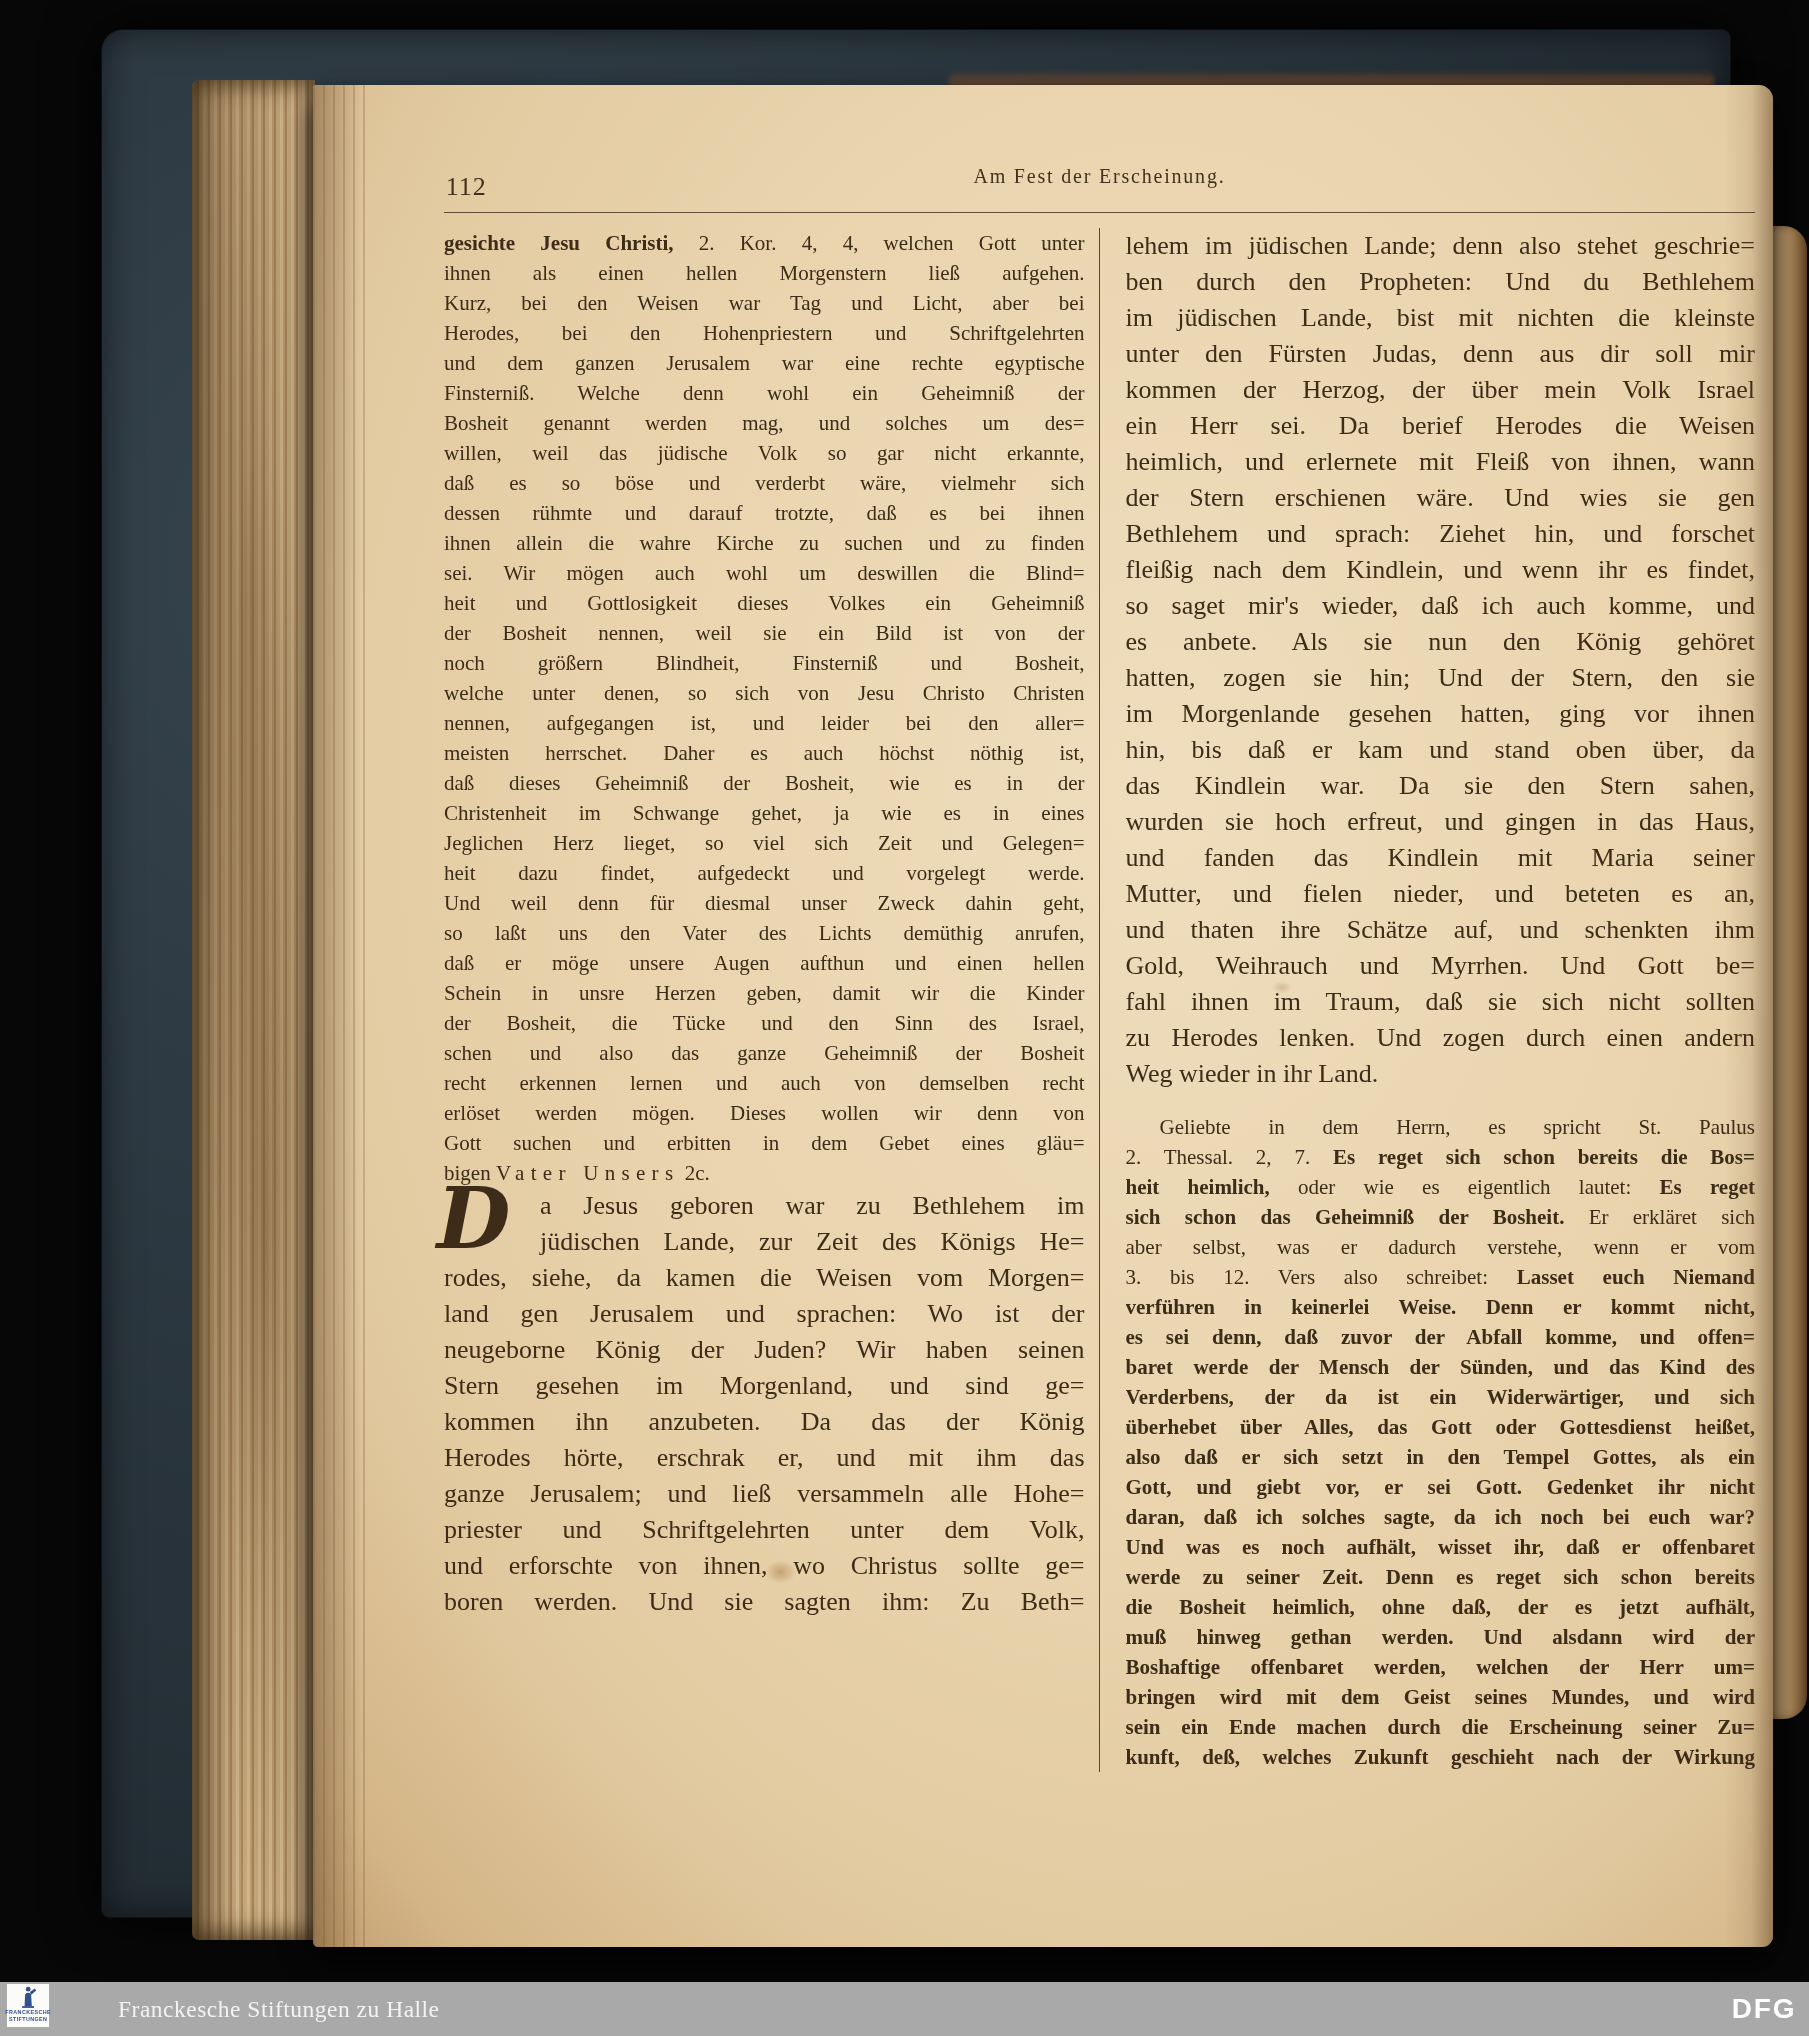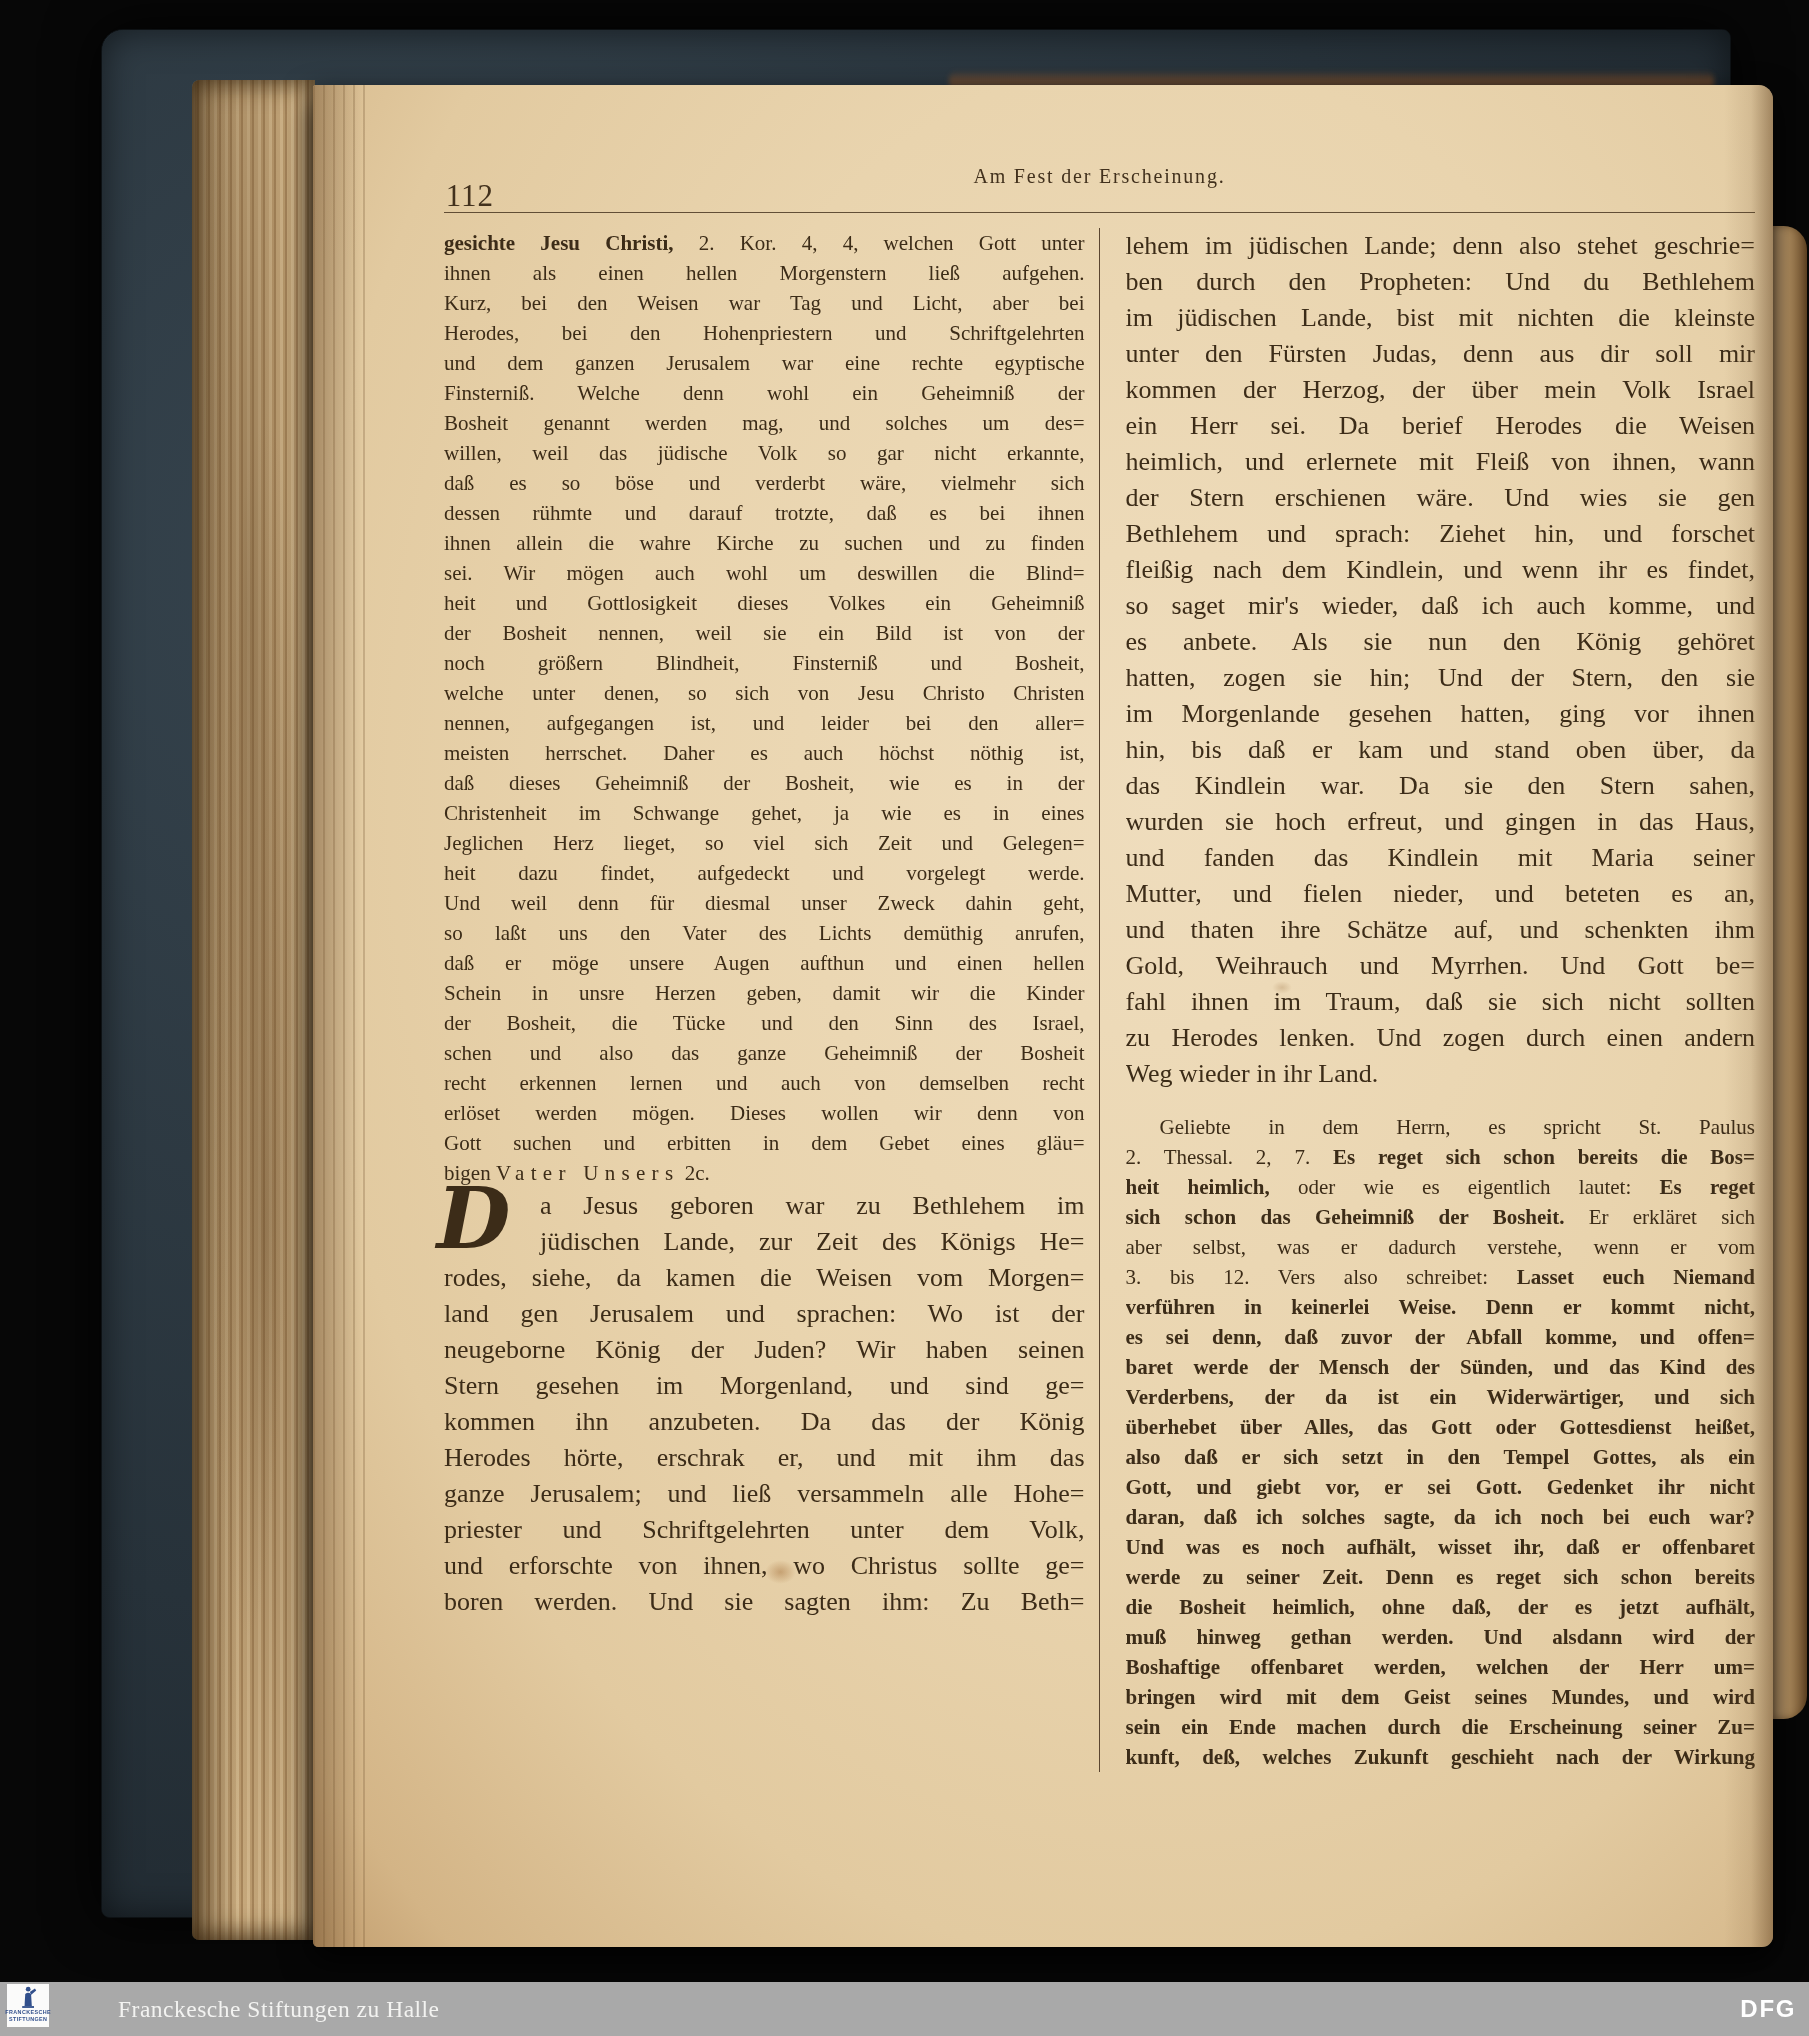--- a/index.html
+++ b/index.html
@@ -44,21 +44,21 @@
         background:linear-gradient(to left, rgba(94,62,28,.5), rgba(94,62,28,.12) 45%, rgba(0,0,0,0));}
 
   .spot{position:absolute;border-radius:50%;pointer-events:none;}
   .spot.s1{left:452px;top:1475px;width:31px;height:23.5px;background:radial-gradient(rgba(150,92,35,.4),rgba(150,92,35,0) 70%);}
   .spot.s2{left:1262px;top:1898px;width:42px;height:20px;background:radial-gradient(rgba(140,88,34,.35),rgba(140,88,34,0) 70%);}
   .spot.s4{left:959px;top:896px;width:20px;height:12.7px;background:radial-gradient(rgba(130,82,32,.22),rgba(130,82,32,0) 70%);}
 
   
   .page-inner{position:absolute;left:131px;top:80px;width:1311px;color:#3c2c18;}
   .pagehead{position:relative;height:38px;}
-  .pagenum{position:absolute;left:1.8px;top:13px;font-size:31px;letter-spacing:0.9px;color:#42311d;}
+  .pagenum{position:absolute;left:1.8px;top:7px;font-size:26px;letter-spacing:0.9px;color:#42311d;}
   .running-header{text-align:center;font-size:20px;letter-spacing:1.8px;color:#42311d;}
   .rule{border:none;border-top:1.8px solid #4a3722;margin:9px 0 0 0;opacity:.85;}
 
   .columns{display:flex;margin-top:14.5px;}
   .col{width:50%;box-sizing:border-box;}
   .col-left{padding-right:14px;border-right:1.4px solid #5a4530;}
   .col-right{padding-left:26px;}
 
   .line{text-align:justify;text-align-last:justify;overflow:hidden;}
   .line.noflush{text-align-last:left;}
@@ -77,21 +77,21 @@
 
   
   .footer{position:absolute;left:0;bottom:0;width:1809px;height:54px;background:#a9a9a9;}
   .fs-box{position:absolute;left:7.2px;top:1.8px;width:42px;height:43px;background:#fbfbfa;
           display:flex;flex-direction:column;align-items:center;justify-content:flex-start;padding-top:2.7px;box-sizing:border-box;}
   .fs-lines{font-family:"Liberation Sans",sans-serif;font-size:5.4px;line-height:6.3px;letter-spacing:0.4px;
             color:#32508c;text-align:center;font-weight:bold;margin-top:0.9px;}
   .inst{position:absolute;left:118px;top:50%;transform:translateY(-50%);
         font-family:"Liberation Serif",serif;font-size:23.5px;color:#f3f3f1;letter-spacing:0.5px;}
   .dfg{position:absolute;right:12.7px;top:50%;transform:translateY(-50%);
-       font-family:"Liberation Sans",sans-serif;font-weight:bold;font-size:24px;color:#ffffff;letter-spacing:1.8px;}
+       font-family:"Liberation Sans",sans-serif;font-weight:bold;font-size:28px;color:#ffffff;letter-spacing:1.8px;}
 </style>
 </head>
 <body>
 
 <div class="scene">
 
   <div class="cover"></div>
   <div class="stack"></div>
   <div class="sliver"></div>
 

